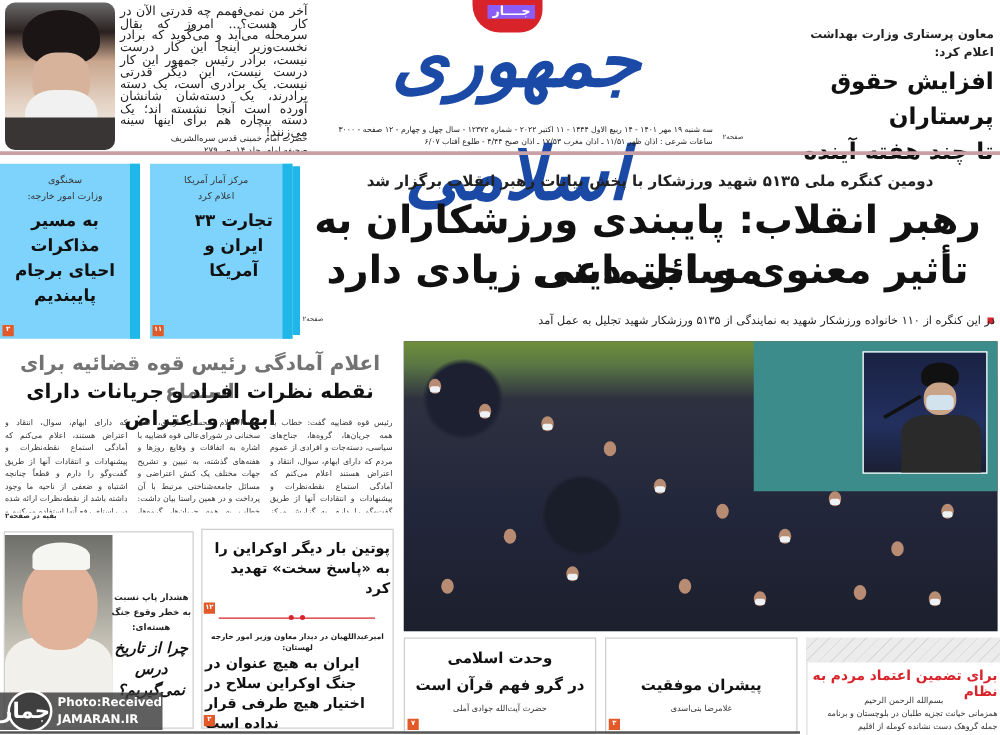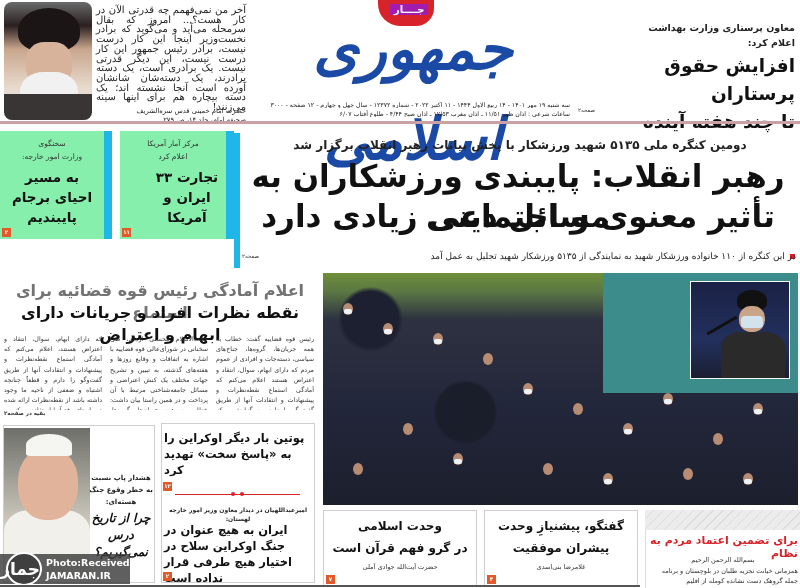--- a/index.html
+++ b/index.html
@@ -11,34 +11,34 @@
   
   #masthead-photo { left: 4px; top: 2px; width: 88px; height: 118px; border-radius: 8px; overflow: hidden; background: linear-gradient(180deg,#6a6a6a 0%,#2a2020 20%,#c9a68d 40%,#e6d6c8 70%,#f2f2f2 100%); }
   .turban { position:absolute; left:14px; top:6px; width:62px; height:44px; background:#1b1516; border-radius:50% 50% 40% 40%; }
   .face { position:absolute; left:22px; top:40px; width:46px; height:44px; background:#d6b39a; border-radius:40%; }
   .beard { position:absolute; left:16px; top:70px; width:58px; height:48px; background:#f1f1f1; border-radius:40% 40% 20% 20%; }
   .robe { position:absolute; left:0; top:92px; width:88px; height:26px; background:#3a3535; }
 
   #quote-block { left: 96px; top: 5px; width: 150px; height: 115px; font-family: "DejaVu Serif", serif; font-size: 10px; line-height: 9.7px; text-align: justify; color: #222; }
   #quote-source { left: 96px; top: 107px; width: 150px; font-size: 6.8px; line-height: 9px; color: #222; }
   #logo-blood { left: 378px; top: 0; width: 56px; height: 26px; background: #d8232a; border-radius: 0 0 18px 22px; }
-  #logo-sub { left: 390px; top: 4px; font-size: 10px; color: #ffffff; background:#a21caf; padding:0 4px; font-weight:bold; }
+  #logo-sub { left: 390px; top: 4px; font-size: 10px; color: #ffffff; background:#8b5cf6; padding:0 4px; font-weight:bold; }
   #logo-text { left: 268px; top: 4px; width: 290px; height: 92px; font-family: "DejaVu Serif", serif; font-size: 58px; font-weight: bold; font-style: italic; color: #1a4aa5; text-align: center; line-height: 90px; letter-spacing: -2px; }
   #dateline-1, #dateline-2 { left: 270px; width: 300px; font-size: 6.2px; color: #222; text-align: right; white-space: nowrap; overflow: hidden; }
   #dateline-1 { top: 101px; }
   #dateline-2 { top: 110px; }
 
   #top-right-kicker { left: 600px; top: 20px; width: 195px; text-align: right; font-size: 9.5px; font-weight: bold; line-height: 15px; color: #222; }
   #top-right-head { left: 590px; top: 52px; width: 205px; text-align: right; font-size: 18.5px; font-weight: bold; line-height: 28px; color: #111; }
   #top-right-page { left: 578px; top: 107px; font-size: 5.5px; color: #333; }
 
   #header-rule { left: 0; top: 121px; width: 800px; height: 3px; background: #c9a0a5; }
 
   
-  .sidebox { top: 131px; height: 108px; background: #86efac; }
+  .sidebox { top: 131px; height: 140px; background: #7dd3fc; }
   .sidebox .accent { position: absolute; right: 0; top: 0; width: 8px; height: 100%; background: #1fb6e8; }
   .sidebox .kicker { position: absolute; left: 6px; right: 14px; text-align: center; font-family: "DejaVu Serif", serif; font-size: 7.5px; line-height: 13px; color: #333; }
   .sidebox .head { position: absolute; left: 4px; right: 12px; text-align: center; font-size: 13.5px; font-weight: bold; line-height: 20px; color: #111; }
   .pagebadge { position: absolute; width: 9px; height: 9px; background: #e35a2a; color: #fff; font-size: 5.5px; line-height: 9px; text-align: center; font-weight: bold; }
   #box-left { left: 0; width: 112px; }
   #box-mid { left: 120px; width: 114px; }
 
   
   #main-accent { left: 234px; top: 133px; width: 6px; height: 135px; background: #1fb6e8; }
   #main-kicker { left: 246px; top: 138px; width: 548px; text-align: center; font-size: 12px; font-weight: bold; color: #222; }
@@ -65,21 +65,21 @@
   .pope-robe { position:absolute; left:0; top:82px; width:86px; height:70px; background:#f2f0ea; border-radius:30% 30% 0 0; }
   #pope-kicker { left: 88px; top: 472px; width: 66px; text-align: center; font-size: 7px; font-weight: bold; line-height: 12px; color: #222; }
   #pope-head { left: 88px; top: 510px; width: 66px; text-align: center; font-size: 12px; font-weight: bold; line-height: 17px; color: #111; font-style: italic; }
   #watermark { left: 0; top: 554px; width: 130px; height: 30px; background: rgba(60,60,60,0.82); }
   #wm-logo { left: 6px; top: 552px; width: 36px; height: 34px; border-radius: 50%; border: 2px solid #fff; background: rgba(60,60,60,0.9); color:#fff; font-size: 17px; text-align:right; line-height: 30px; font-weight:bold; }
   #wm-text-1 { left: 46px; top: 557px; font-size: 9.5px; color: #fff; font-weight: bold; }
   #wm-text-2 { left: 46px; top: 570px; font-size: 9.5px; color: #fff; font-weight: bold; }
 
   
   #putin-box { left: 161px; top: 423px; width: 154px; height: 160px; border: 1px solid #cfcfcf; }
-  #putin-head { left: 164px; top: 430px; width: 148px; text-align: left; font-size: 11.5px; font-weight: bold; line-height: 16px; color: #111; }
+  #putin-head { left: 164px; top: 430px; width: 148px; text-align: right; font-size: 11.5px; font-weight: bold; line-height: 16px; color: #111; }
   #putin-divider { left: 175px; top: 494px; width: 125px; height: 1px; background: #d8232a; }
   .dot { position:absolute; width:4px; height:4px; border-radius:50%; background:#d8232a; top:492px; }
   #amir-kicker { left: 168px; top: 505px; width: 140px; text-align: center; font-size: 6px; line-height: 9px; color: #222; font-weight: bold; }
   #amir-head { left: 164px; top: 522px; width: 148px; text-align: left; font-size: 11.5px; font-weight: bold; line-height: 16px; color: #111; }
 
   
   #main-photo { left: 323px; top: 273px; width: 475px; height: 232px; overflow: hidden; background: #2b2f3a; }
   .crowd-bg { position:absolute; inset:0; background:
       radial-gradient(circle at 10% 20%, #1c2030 0 6%, transparent 7%),
       radial-gradient(circle at 30% 60%, #1a1e2b 0 8%, transparent 9%),
@@ -143,20 +143,21 @@
 <div id="header-rule" class="abs"></div>
 
 <div id="box-left" class="abs sidebox">
   <div class="accent"></div>
   <div class="kicker rtl" style="top:6px;">
     <div>سخنگوی</div>
     <div>وزارت امور خارجه:</div>
   </div>
   <div class="head rtl" style="top:36px;">
     <div>به مسیر</div>
+    <div>مذاکرات</div>
     <div>احیای برجام</div>
     <div>پایبندیم</div>
   </div>
   <div class="pagebadge" style="left:2px; bottom:2px;">۲</div>
 </div>
 
 <div id="box-mid" class="abs sidebox">
   <div class="accent"></div>
   <div class="kicker rtl" style="top:6px;">
     <div>مرکز آمار آمریکا</div>
@@ -246,21 +247,20 @@
     <div class="ins-mic"></div>
 </div>
 
 <div id="unity-box" class="abs bottom-box">
   <div class="bb-head rtl" style="top:4px;">وحدت اسلامی</div>
   <div class="bb-head rtl" style="top:26px;">در گرو فهم قرآن است</div>
   <div class="bb-author rtl" style="top:52px;">حضرت آیت‌الله جوادی آملی</div>
   <div class="pagebadge" style="left:2px; bottom:2px;">۷</div>
 </div>
 <div id="dialog-box" class="abs bottom-box">
-  <div class="bb-head rtl" style="top:4px;">گفتگو، پیشنیازِ وحدت</div>
   <div class="bb-head rtl" style="top:26px;">پیشران موفقیت</div>
   <div class="bb-author rtl" style="top:52px;">غلامرضا بنی‌اسدی</div>
   <div class="pagebadge" style="left:2px; bottom:2px;">۳</div>
 </div>
 
 <div id="edit-box" class="abs"></div>
 <div id="edit-pattern" class="abs"></div>
 <div id="edit-head" class="abs rtl">برای تضمین اعتماد مردم به نظام</div>
 <div id="edit-basmala" class="abs rtl">بسم‌الله الرحمن الرحیم</div>
 <div id="edit-body" class="abs rtl">همزمانی خیانت تجزیه طلبان در بلوچستان و برنامه جمله گروهک دست نشانده کومله از اقلیم</div>

